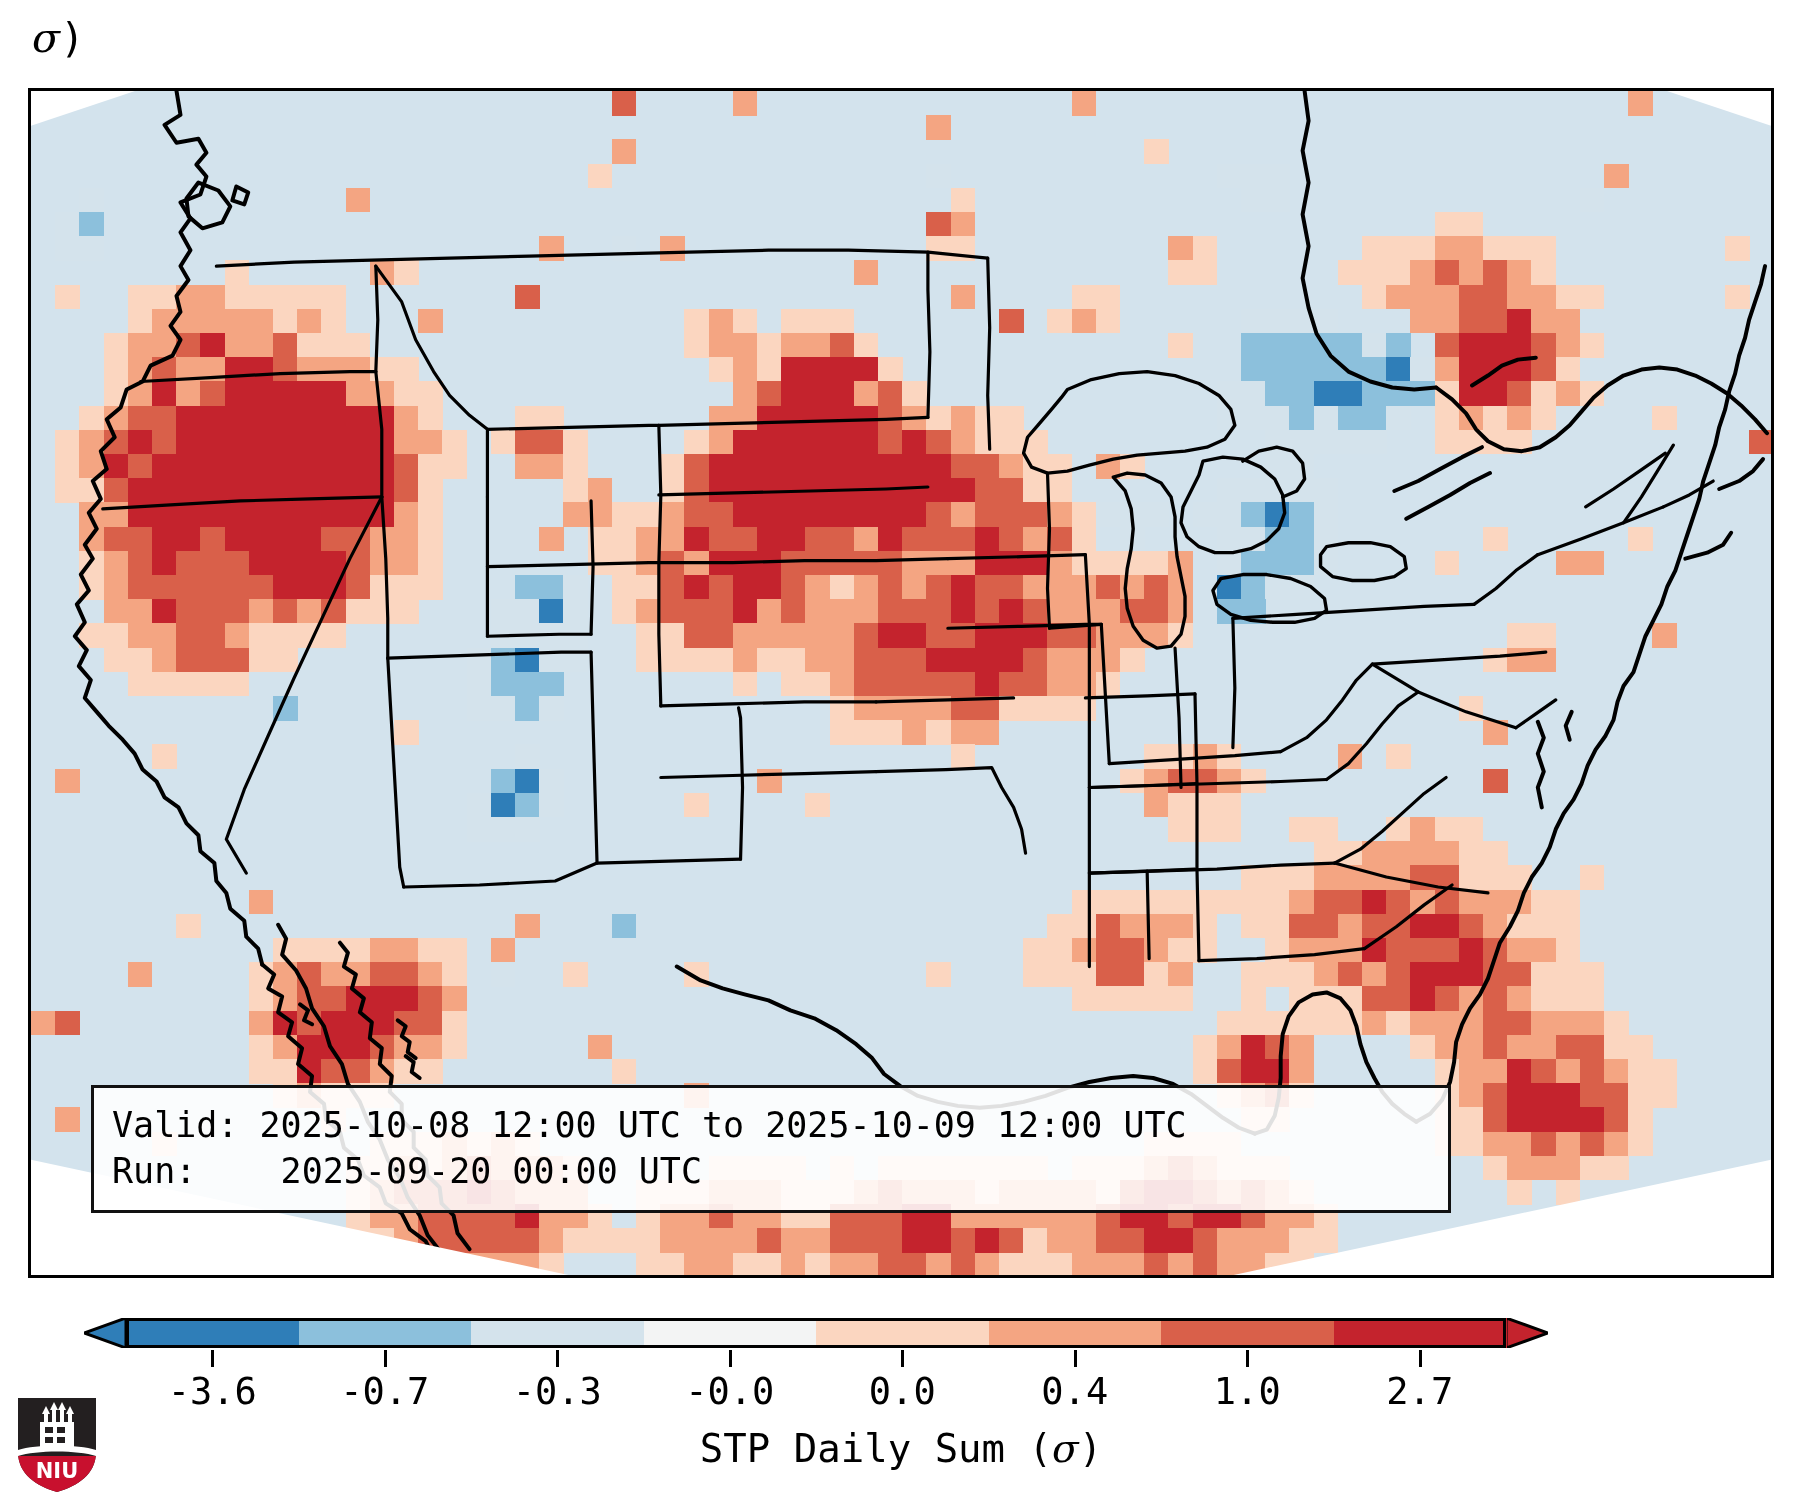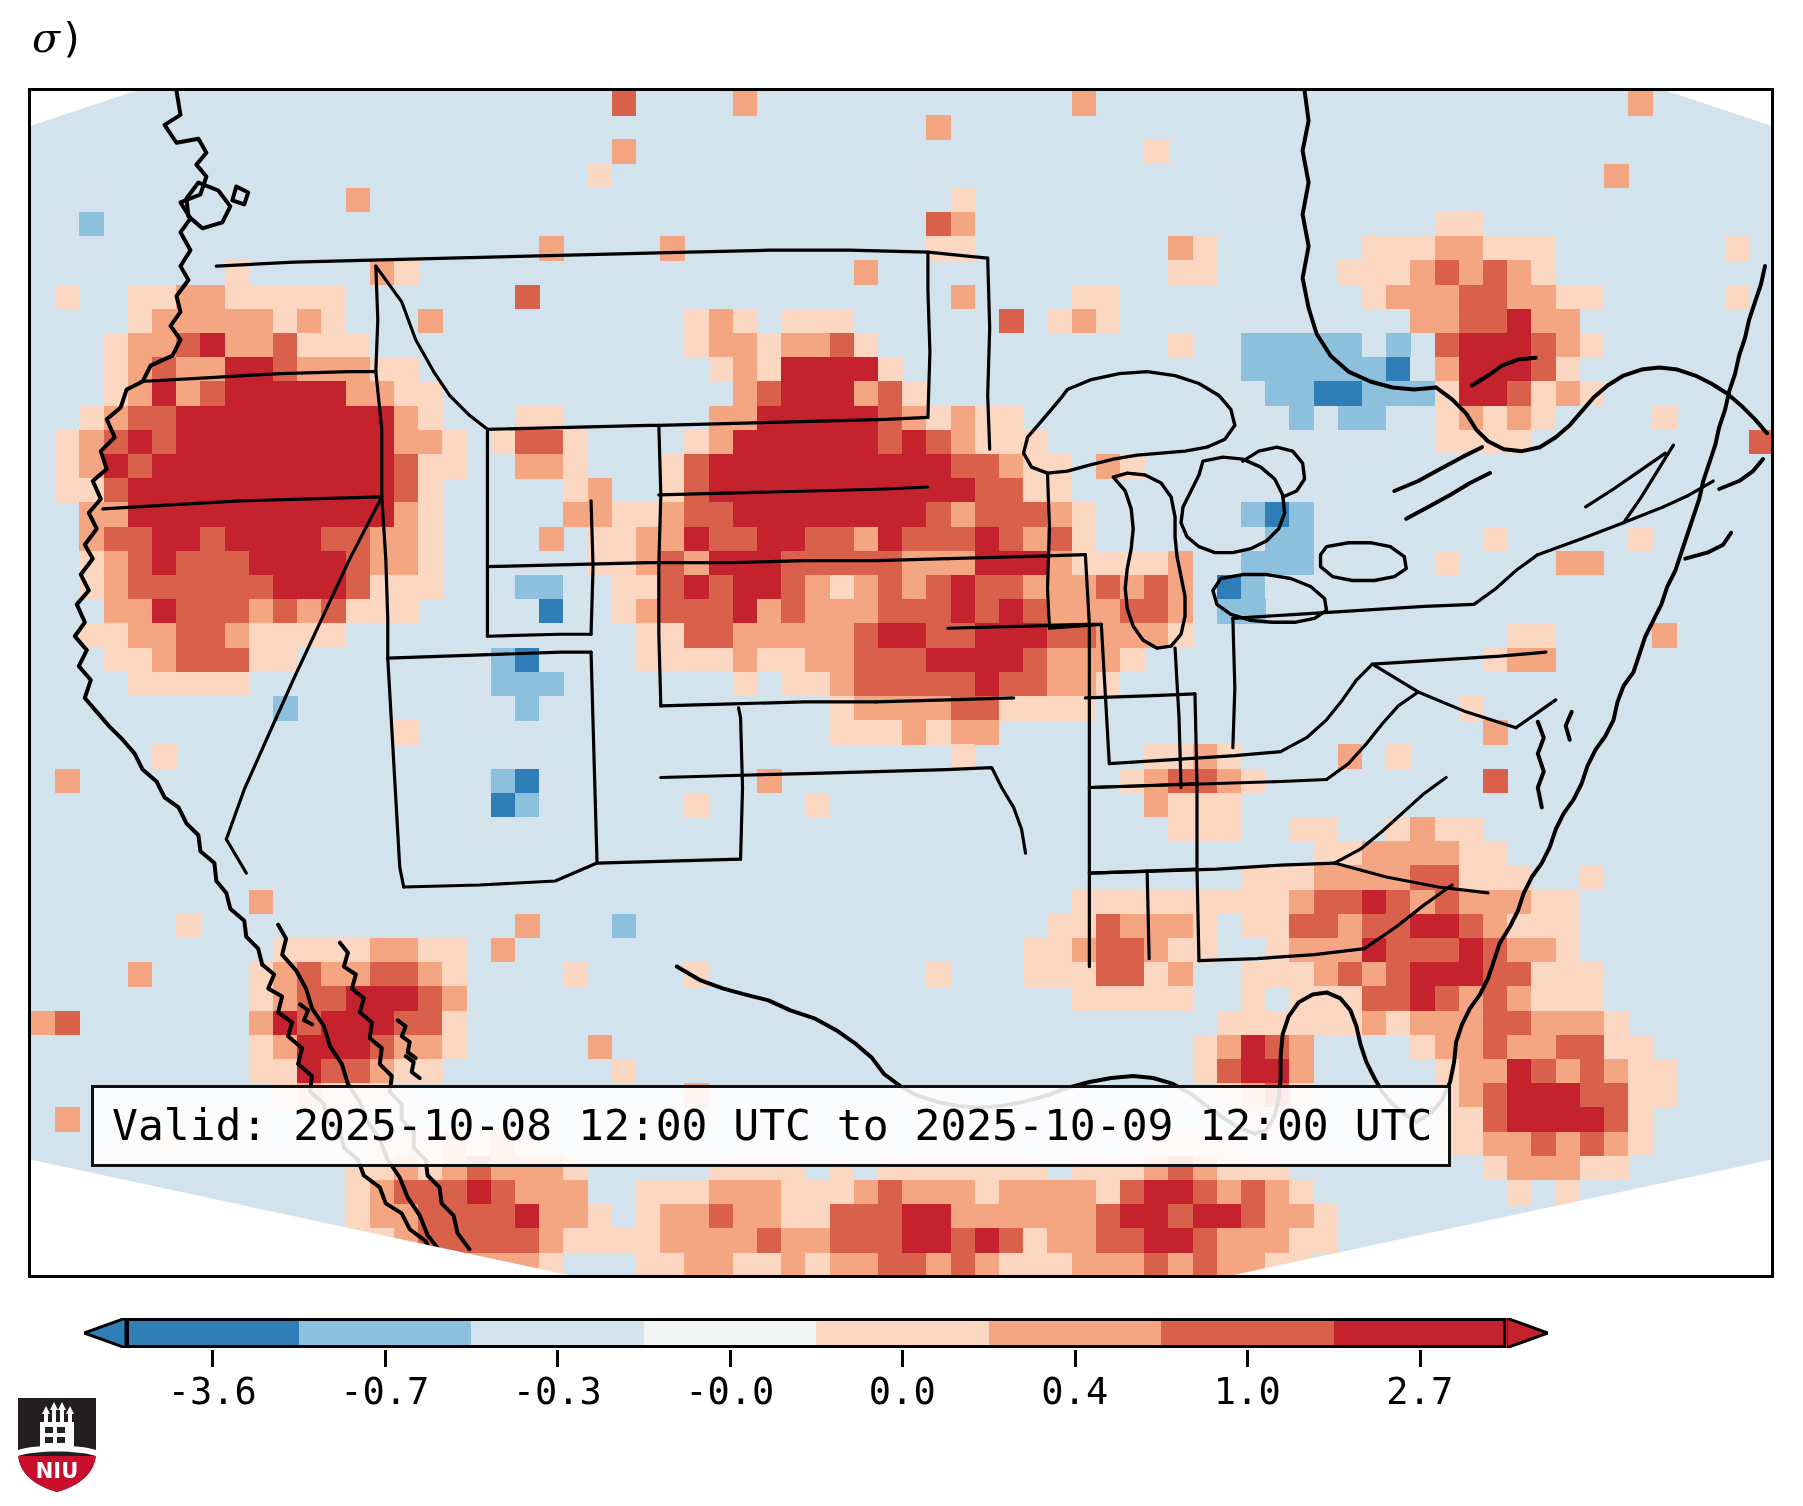--- a/index.html
+++ b/index.html
@@ -56,21 +56,21 @@
 
   
   #valid-run-box{
     position:absolute;left:60px;top:994px;width:1360px;
     padding:14px 18px 16px 18px;box-sizing:border-box;
     background:rgba(255,255,255,.88);
     border:3px solid #111;
     z-index:40;
   }
   #valid-run-box .anno-line{
-    font-size:43px;line-height:46px;color:#000;white-space:pre;
+    font-size:35px;line-height:46px;color:#000;white-space:pre;
   }
 
   
   #colorbar-wrap{
     position:absolute;left:28px;top:1306px;width:1746px;height:200px;
   }
   #cbar-track{
     position:absolute;left:98px;top:12px;width:1380px;height:30px;
   }
   #cbar-track .seg{position:absolute;top:0;height:100%;}
@@ -1580,20 +1580,21 @@
     <path class="state" d="M960 168 L962 238 L960 306 L962 360"></path>
     <path class="state" d="M1020 384 L1022 440 L1020 500 L1022 540"></path>
 
     <path class="state" d="M1022 540 L1074 536"></path>
 
     <path class="state" d="M1490 640 L1510 626 L1530 612"></path>
   </svg>
 
   <div id="valid-run-box">
     <div class="anno-line">Valid: 2025-10-08 12:00 UTC to 2025-10-09 12:00 UTC</div>
+    <div class="anno-line">Run:    2025-09-20 00:00 UTC</div>
   </div>
 <div class="wedge" id="wedge-bl"></div>
     <div class="wedge" id="wedge-br"></div>
     <div class="wedge" id="wedge-tl"></div>
     <div class="wedge" id="wedge-tr"></div>
   </div>
 
 <div id="colorbar-wrap">
   <svg class="cbar-arrow" id="cbar-arrow-min" viewBox="0 0 42 30" preserveAspectRatio="none">
     <polygon points="42,0 42,30 0,15" fill="#2f7eb8" stroke="#000" stroke-width="3"></polygon>
@@ -1607,20 +1608,21 @@
       <div class="seg" style="left: 172.5px; width: 173.1px; background: rgb(140, 192, 220);"></div>
       <div class="seg" style="left: 345px; width: 173.1px; background: rgb(212, 227, 236);"></div>
       <div class="seg" style="left: 517.5px; width: 173.1px; background: rgb(243, 244, 244);"></div>
       <div class="seg" style="left: 690px; width: 173.1px; background: rgb(251, 214, 192);"></div>
       <div class="seg" style="left: 862.5px; width: 173.1px; background: rgb(244, 165, 130);"></div>
       <div class="seg" style="left: 1035px; width: 173.1px; background: rgb(217, 96, 74);"></div>
       <div class="seg" style="left: 1207.5px; width: 173.1px; background: rgb(196, 35, 45);"></div>
     </div>
   <div id="cbar-outline"></div>
 
+  <div id="cbar-label"><span>STP Daily Sum (</span><span class="sym">σ</span><span>)</span></div>
 <div class="cbar-tick" style="left: 183.25px;"></div>
     <div class="cbar-ticklabel" style="left: 184.25px;">-3.6</div>
     <div class="cbar-tick" style="left: 355.75px;"></div>
     <div class="cbar-ticklabel" style="left: 356.75px;">-0.7</div>
     <div class="cbar-tick" style="left: 528.25px;"></div>
     <div class="cbar-ticklabel" style="left: 529.25px;">-0.3</div>
     <div class="cbar-tick" style="left: 700.75px;"></div>
     <div class="cbar-ticklabel" style="left: 701.75px;">-0.0</div>
     <div class="cbar-tick" style="left: 873.25px;"></div>
     <div class="cbar-ticklabel" style="left: 874.25px;">0.0</div>

